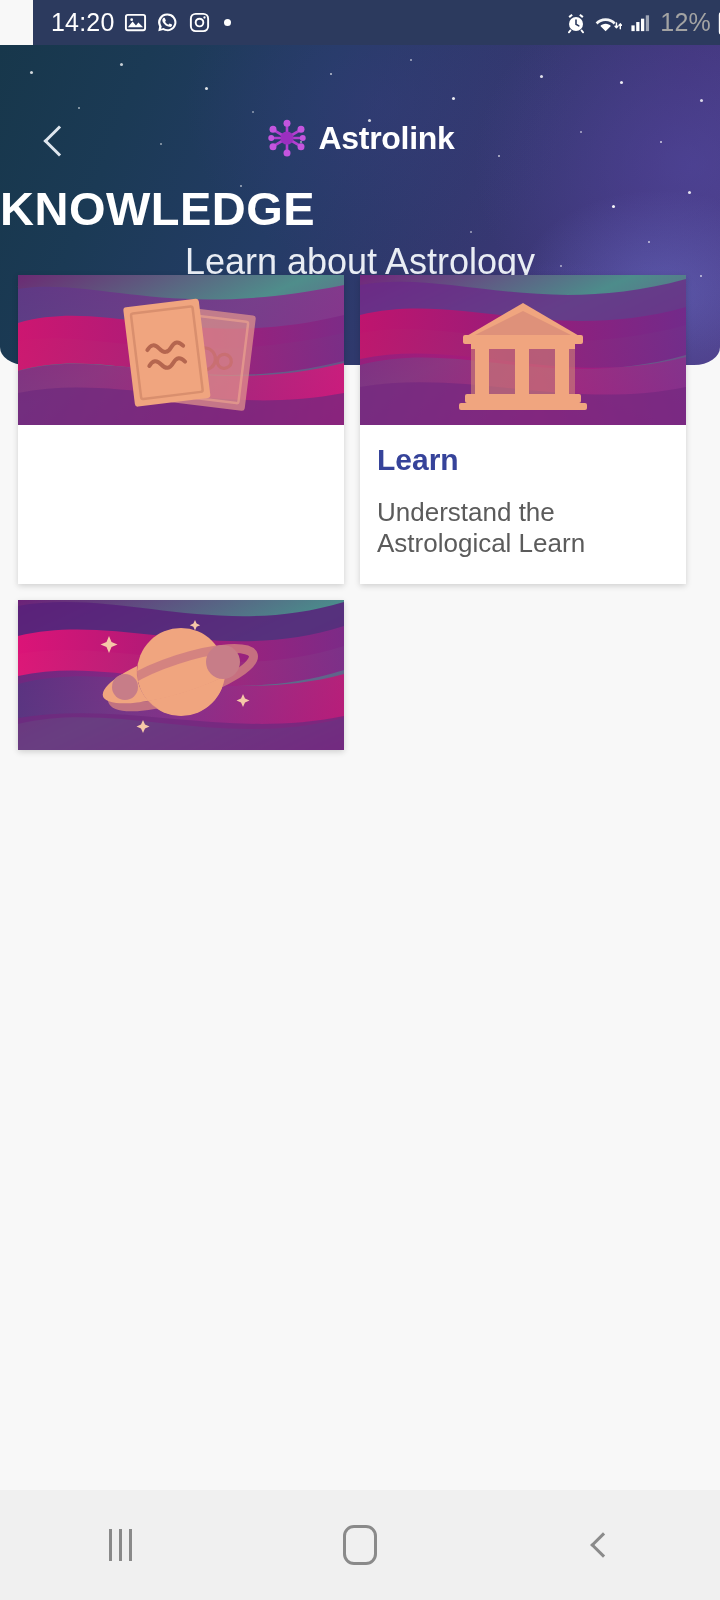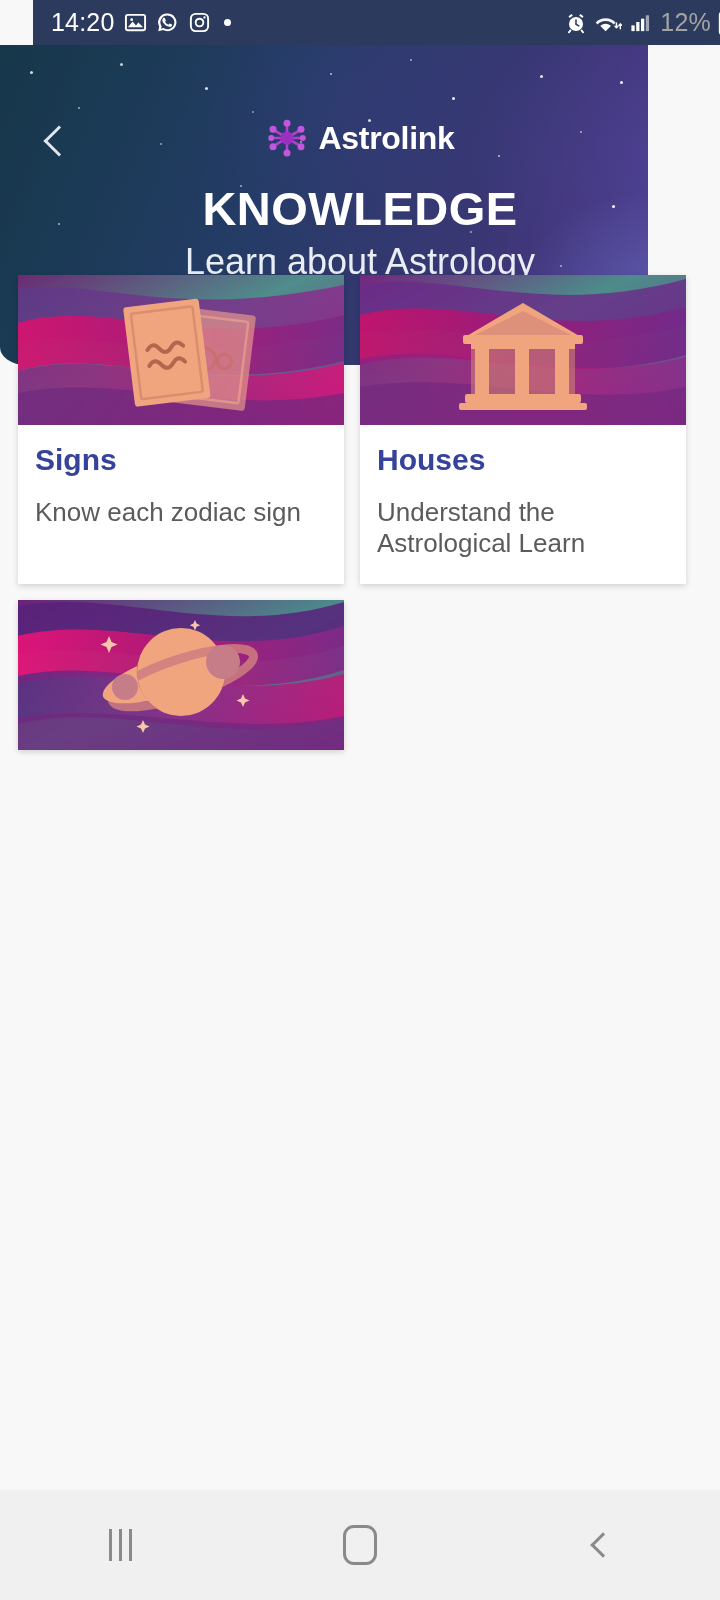--- a/index.html
+++ b/index.html
@@ -19,21 +19,21 @@
   }
   .sb-left{ display:flex; align-items:center; gap:9px; }
   .sb-time{ color:#fff; font-size:25px; letter-spacing:.2px; font-family:"Liberation Sans",sans-serif; }
   .sb-right{ margin-left:auto; display:flex; align-items:center; gap:7px; }
   .sb-pct{ color:#a3a3a3; font-size:25px; letter-spacing:.2px; }
   .sb-ico{ display:block; }
   .sb-dot{ width:7px; height:7px; border-radius:50%; background:#fff; display:block; margin-left:4px;}
 
   
   .header{
-    position:absolute; top:45px; left:0; width:648px; height:320px;
+    position:absolute; top:45px; left:0; width:720px; height:320px;
     overflow:hidden; z-index:5;
     border-bottom-left-radius:26px 18px;
     border-bottom-right-radius:26px 18px;
   }
   .header-bg{
     position:absolute; inset:0;
     background:
       radial-gradient(ellipse 210px 150px at 660px 250px, rgba(120,130,225,.40), rgba(120,130,225,0) 70%),
       radial-gradient(ellipse 160px 120px at 560px 300px, rgba(95,85,190,.35), rgba(95,85,190,0) 70%),
       radial-gradient(ellipse 300px 260px at 690px 120px, rgba(86,78,170,.45), rgba(86,78,170,0) 72%),
@@ -51,21 +51,21 @@
   .chev{
     width:22px; height:22px; border-left:3px solid #dfe6ee; border-bottom:3px solid #dfe6ee;
     transform:rotate(45deg); margin-left:6px;
   }
   .brand{
     position:absolute; top:72px; left:0; width:720px;
     display:flex; align-items:center; justify-content:center; gap:11px;
   }
   .brand-name{ color:#fff; font-size:32px; font-weight:700; letter-spacing:-.3px; }
   .page-title{
-    position:absolute; top:136px; left:0; width:720px; text-align:center;
+    position:absolute; top:136px; left:0; width:720px; text-align:left;
     color:#fff; font-size:47px; font-weight:700; letter-spacing:.5px;
   }
   .page-sub{
     position:absolute; top:196px; left:0; width:720px; text-align:center;
     color:#e9edf4; font-size:36px; font-weight:400;
   }
 
   
   .grid{
     position:absolute; top:275px; left:18px; width:684px; z-index:20;
@@ -262,24 +262,20 @@
             </g>
             <g transform="rotate(-7)">
               <rect x="-52" y="-52" width="76" height="100" rx="3" fill="#f0a57f"></rect>
               <rect x="-45" y="-45" width="62" height="86" rx="2" fill="none" stroke="#d98f6e" stroke-width="2.5"></rect>
               <path d="M-33 -7 q6 -8 12 0 t12 0 t12 0" fill="none" stroke="#b5664f" stroke-width="4" stroke-linecap="round"></path>
               <path d="M-33 9 q6 -8 12 0 t12 0 t12 0" fill="none" stroke="#b5664f" stroke-width="4" stroke-linecap="round"></path>
             </g>
           </g>
         </svg>
       </div>
-      <div class="card-body">
-        <div class="card-title">Signs</div>
-        <div class="card-desc">Know each zodiac sign</div>
-      </div>
     </div>
 
     <div class="card">
       <div class="card-art">
         <svg width="326" height="150" viewBox="0 0 326 150" preserveAspectRatio="none" style="position:absolute;inset:0">
           <defs>
             <linearGradient id="hsBase" x1="0" y1="0" x2="1" y2="1">
               <stop offset="0" stop-color="#73257c"></stop>
                 <stop offset="42%" stop-color="#4d8c8b"></stop>
                 <stop offset="100%" stop-color="#7d2f88"></stop>
@@ -310,21 +306,21 @@
             <rect x="-48" y="-11" width="14" height="50" fill="#f0a57f"></rect>
             <rect x="-8" y="-11" width="14" height="50" fill="#f0a57f"></rect>
             <rect x="32" y="-11" width="14" height="50" fill="#f0a57f"></rect>
             <rect x="-52" y="-11" width="104" height="5" fill="#f0a57f"></rect>
             <rect x="-58" y="39" width="116" height="9" rx="2" fill="#f0a57f"></rect>
             <rect x="-64" y="48" width="128" height="7" rx="2" fill="#f0a57f"></rect>
           </g>
         </svg>
       </div>
       <div class="card-body">
-        <div class="card-title">Houses</div>
+        <div class="card-title">Learn</div>
         <div class="card-desc">Understand the Astrological Learn</div>
       </div>
     </div>
 
     <div class="card">
       <div class="card-art">
         <svg width="326" height="150" viewBox="0 0 326 150" preserveAspectRatio="none" style="position:absolute;inset:0">
           <defs>
             <linearGradient id="plBase" x1="0" y1="0" x2="1" y2="1">
               <stop offset="0" stop-color="#6c2178"></stop>

